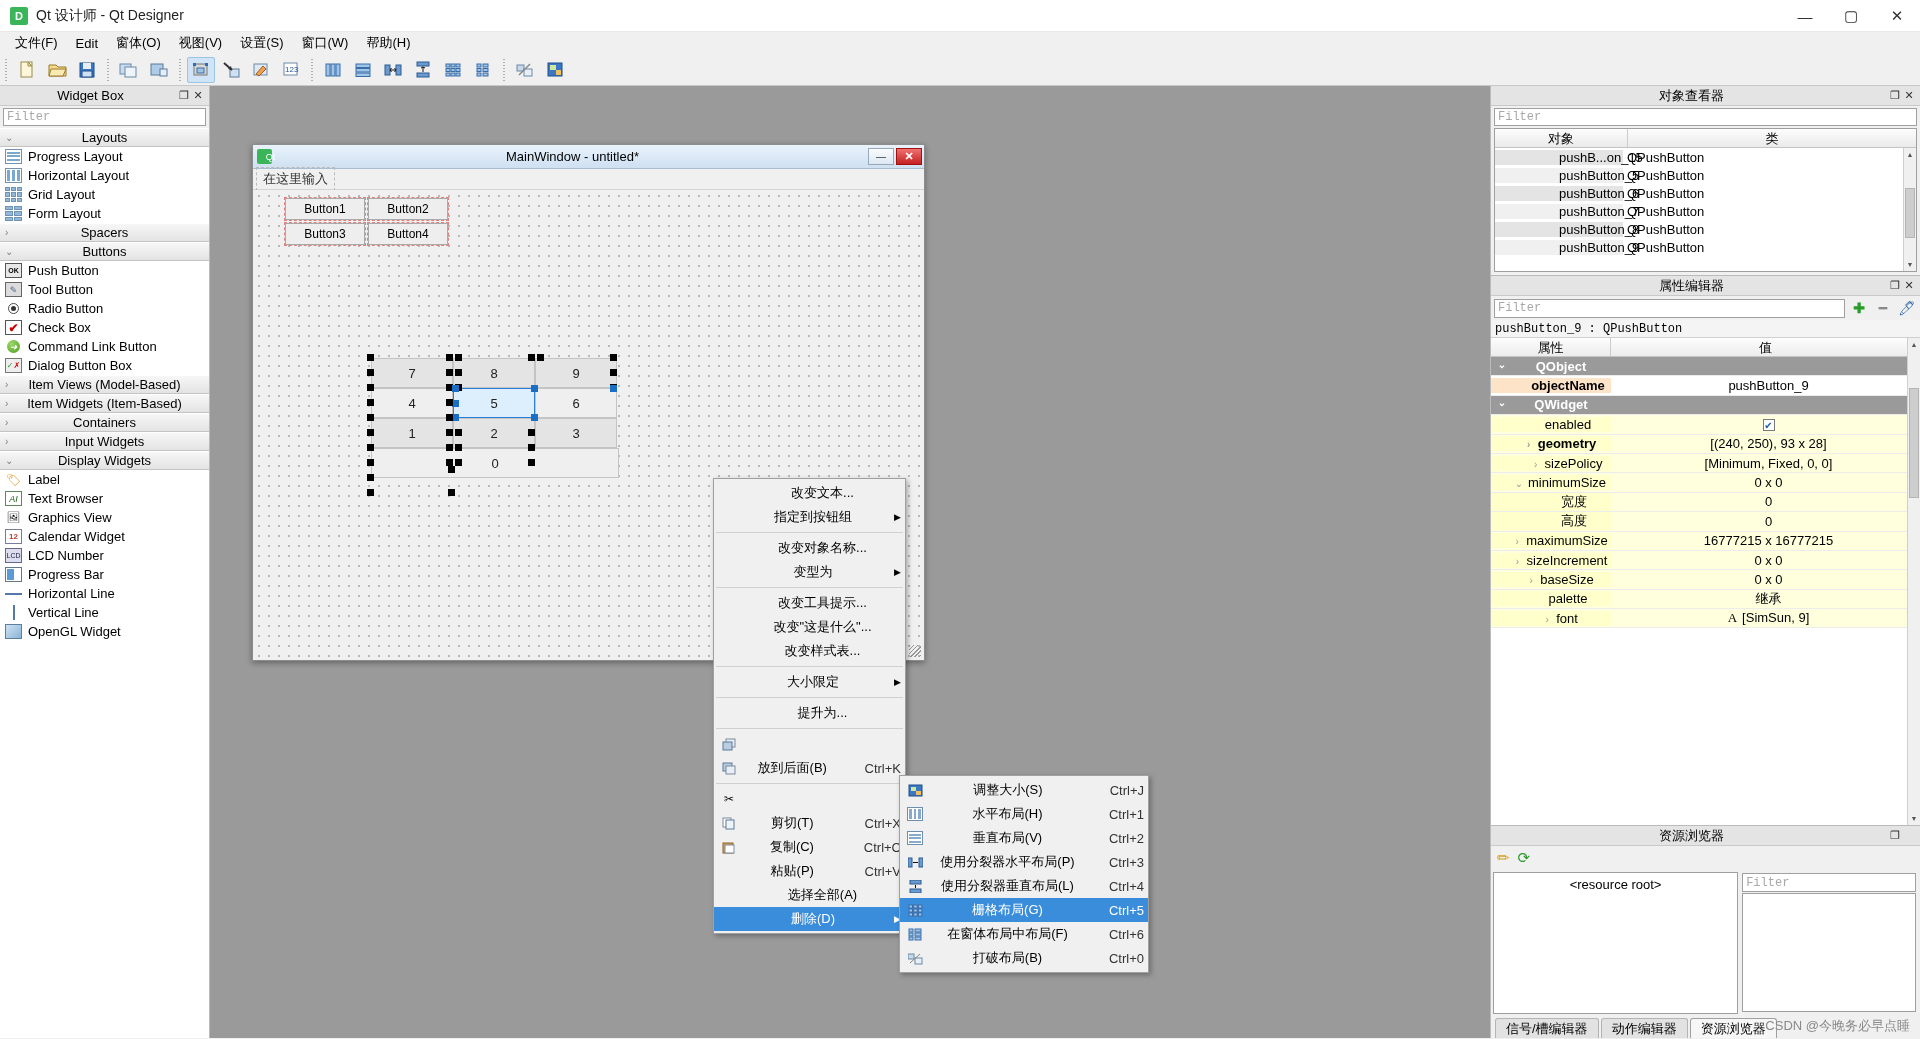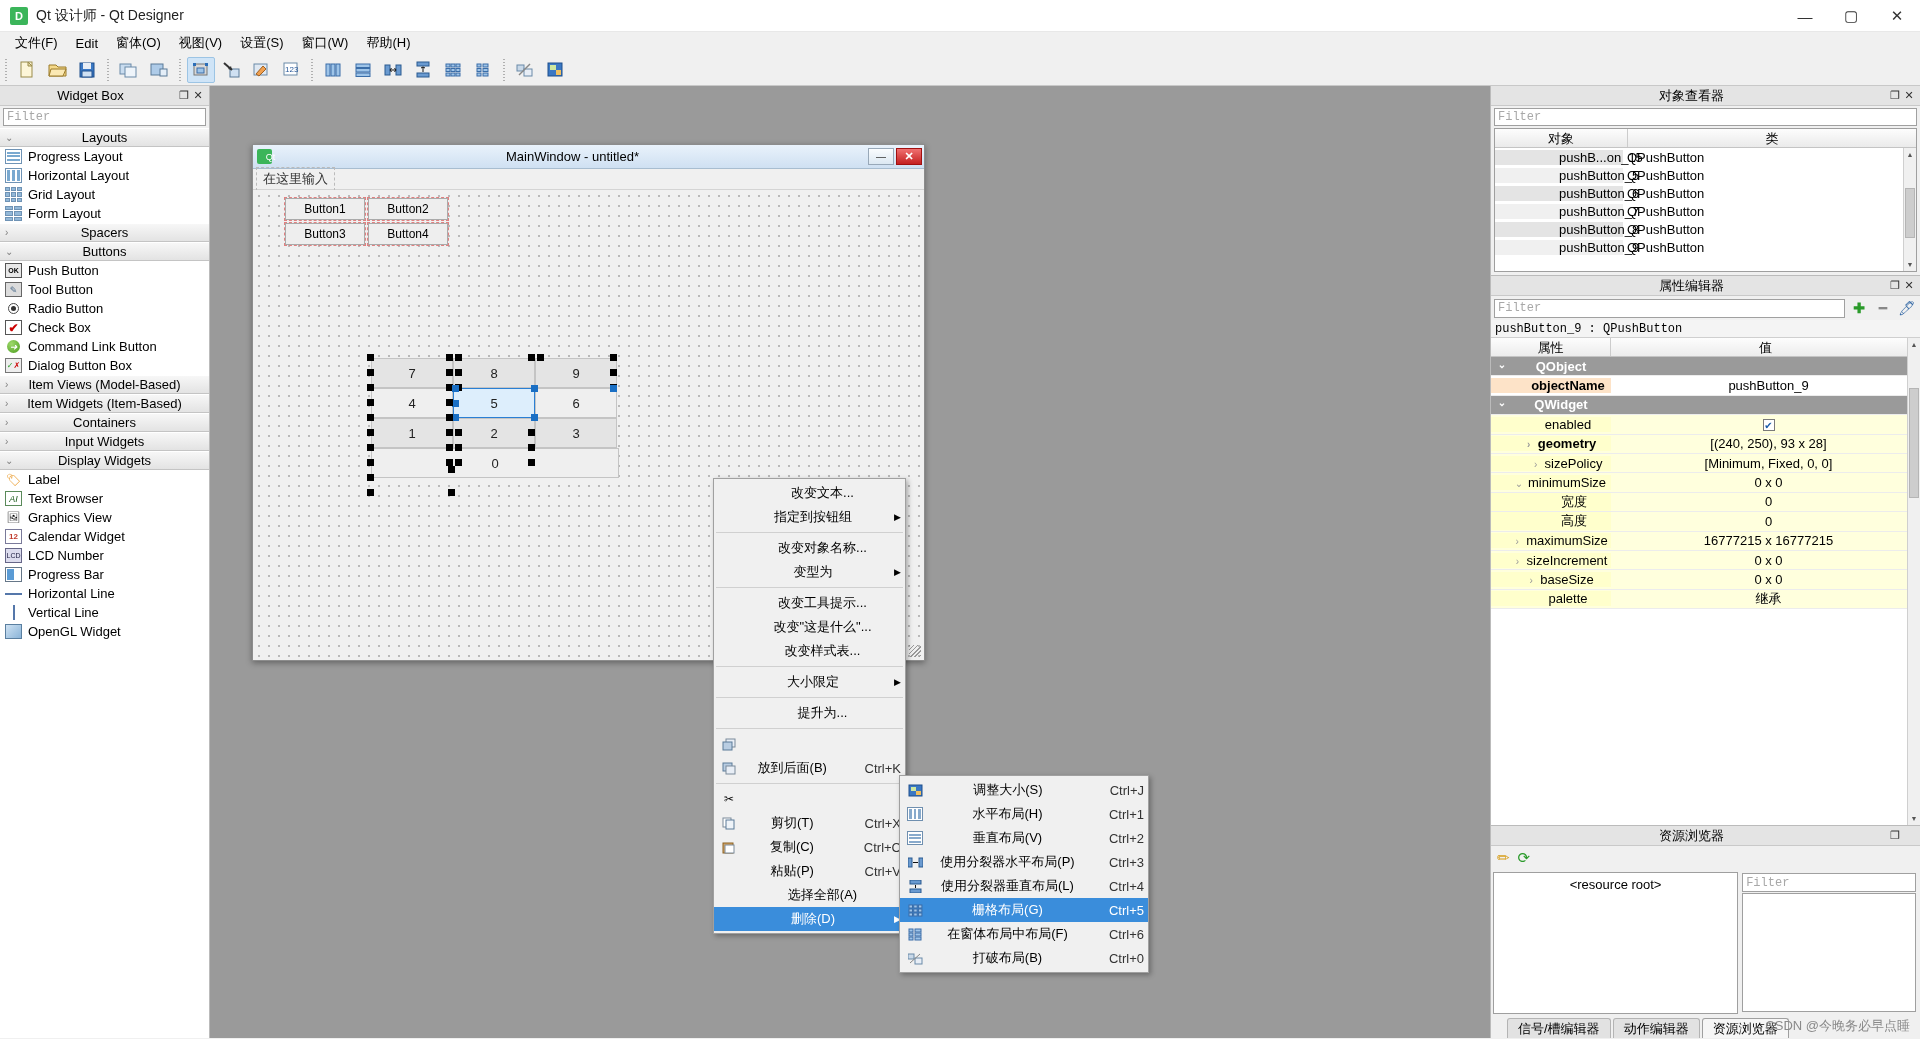--- a/index.html
+++ b/index.html
@@ -183,21 +183,21 @@
   
   .rb-tools{height:24px;display:flex;align-items:center;gap:8px;padding:0 6px;background:#f0f0f0;}
   .rb-body{flex:1;display:flex;gap:2px;padding:2px;}
   .rb-left{flex:1.3;background:#fff;border:1px solid #9f9f9f;padding:4px 6px;font-size:13px;}
   .rb-right{flex:1;background:#f0f0f0;display:flex;flex-direction:column;}
   .rb-filter{height:19px;margin:1px 2px;background:#fff;border:1px solid #a0a0a0;display:flex;
              align-items:center;padding:0 3px;}
   .rb-filter span{font-family:"Liberation Mono",monospace;font-size:12px;color:#a8a8a8;}
   .rb-list{flex:1;background:#fff;border:1px solid #9f9f9f;margin:0 2px 2px 2px;}
   
-  #bottomtabs{height:22px;display:flex;align-items:flex-end;background:#f0f0f0;padding-left:16px;}
+  #bottomtabs{height:22px;display:flex;align-items:flex-end;background:#f0f0f0;padding-left:4px;}
   .btab{height:20px;padding:0 10px;font-size:13px;display:flex;align-items:center;
         border:1px solid #b4b4b4;border-bottom:none;background:#e2e2e2;margin-right:2px;
         border-radius:3px 3px 0 0;cursor:default;}
   .btab.active{background:#f6f6f6;border-color:#9f9f9f;}
   
   .ctxmenu{position:absolute;background:#f0f0f0;border:1px solid #a0a0a0;
            box-shadow:2px 2px 5px rgba(0,0,0,.3);padding:2px 0;z-index:50;}
   .ctxrow{height:24px;display:flex;align-items:center;font-size:13px;padding:0 4px;cursor:default;
           position:relative;}
   .ctxrow.hl{background:#3a8ddb;color:#fff;}
@@ -983,20 +983,24 @@
         <div class="prow k1">
           <div class="pk" style="padding-left:18px;"><span class="tw">›</span><span>baseSize</span></div>
           <div class="pv">0 x 0</div>
         </div>
 
         <div class="prow k1">
           <div class="pk ind">palette</div>
           <div class="pv">继承</div>
         </div>
 
+        <div class="prow k1">
+          <div class="pk" style="padding-left:18px;"><span class="tw">›</span><span>font</span></div>
+          <div class="pv"><span style="font-family:'Liberation Serif',serif;margin-right:5px;">A</span><span>[SimSun, 9]</span></div>
+        </div>
 
         <div class="scrollbar">
           <div class="sb-arrow" style="top:0;">▲</div>
           <div class="sb-thumb" style="top:50px;height:110px;"></div>
           <div class="sb-arrow" style="bottom:0;">▼</div>
         </div>
       </div>
     </div>
 
     <div class="rdock" style="height:212px;border-bottom:none;">

